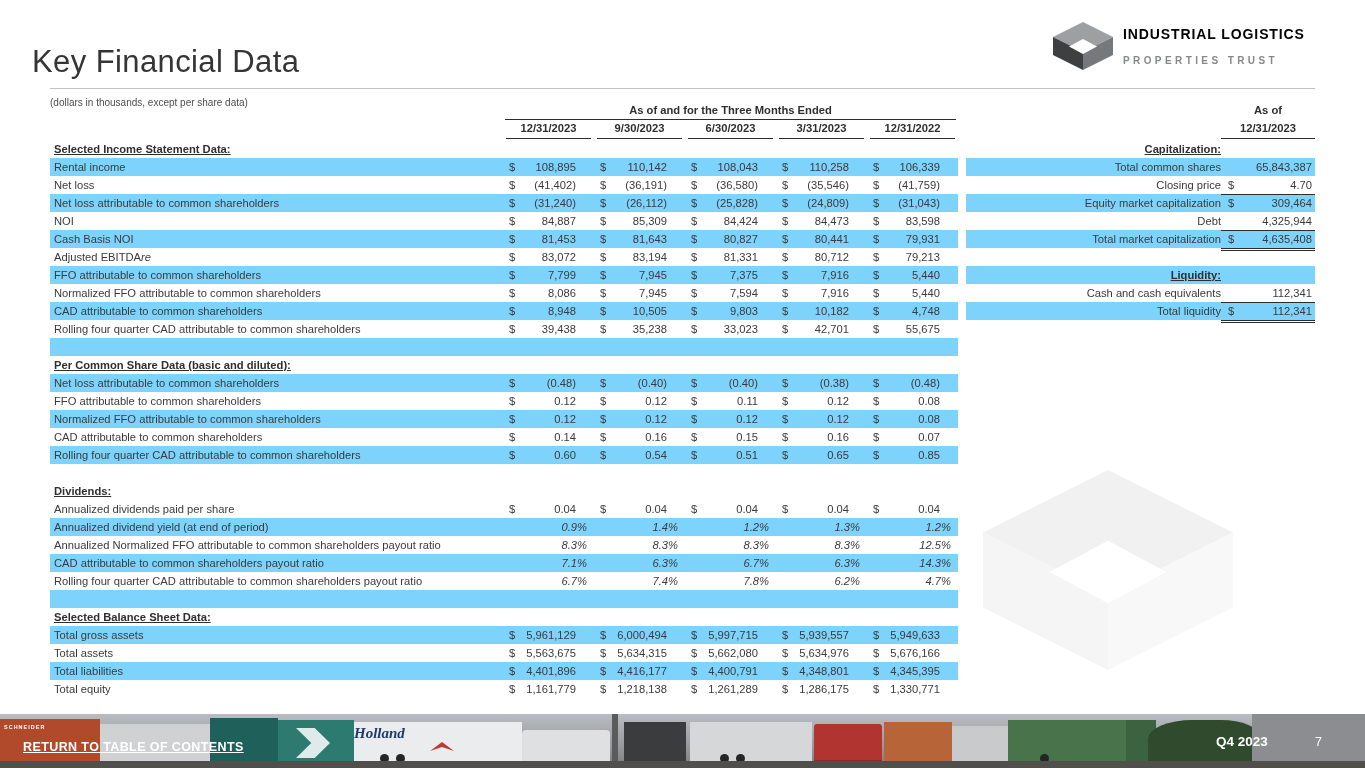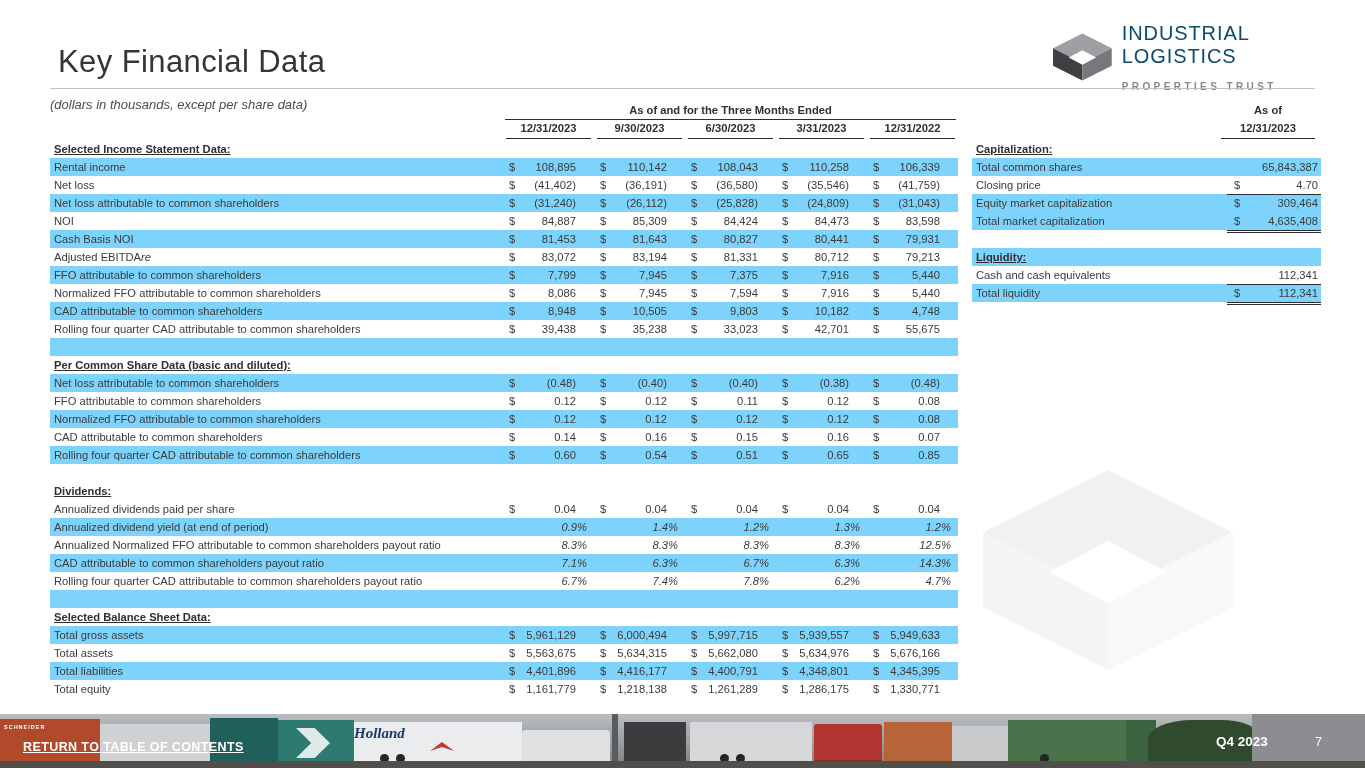--- a/index.html
+++ b/index.html
@@ -2,26 +2,26 @@
 <html><head>
 <meta charset="utf-8">
 <style>
   * { margin:0; padding:0; box-sizing:border-box; }
   body { background:#e8e8e8; }
   .slide {
     position:relative; width:1365px; height:768px; background:#ffffff;
     font-family:"Liberation Sans", sans-serif; color:#3b3b3b; overflow:hidden;
   }
   
-  .page-title { position:absolute; left:58px; top:44px; font-size:31px; font-weight:400;
+  .page-title { position:absolute; left:32px; top:44px; font-size:31px; font-weight:400;
     color:#353535; letter-spacing:0.4px; }
   .title-rule { position:absolute; left:50px; top:88px; width:1265px; height:1px; background:#c3c3c3; }
-  .subtitle { position:absolute; left:50px; top:97px; font-size:13px; font-style:italic; color:#4c4c4c; }
+  .subtitle { position:absolute; left:50px; top:97px; font-size:10px; color:#4c4c4c; }
   .logo { position:absolute; left:1053px; top:22px; display:flex; align-items:center; gap:10px; }
-  .logo-text .l1 { font-size:20px; font-weight:normal; color:#0c4a6e; letter-spacing:0.9px; }
+  .logo-text .l1 { font-size:14px; font-weight:bold; color:#000000; letter-spacing:0.9px; }
   .logo-text .l2 { font-size:10px; font-weight:bold; color:#87888b; letter-spacing:3.4px; margin-top:13px; }
   
   .watermark { position:absolute; left:983px; top:470px; }
   
   .main-table { position:absolute; left:50px; top:103px; width:908px; font-size:11.2px; color:#3b3b3b; }
   .mt-h1 { position:absolute; left:455px; top:0; width:451px; height:17px; line-height:15px;
     text-align:center; font-weight:bold; border-bottom:1.4px solid #2d2d2d; color:#2f2f2f; }
   .mt-h2 { position:absolute; left:453px; top:17px; display:grid; grid-template-columns:repeat(5,91px); height:20px; }
   .mt-date { margin:0 3px; height:19px; line-height:17px; text-align:center; font-weight:bold;
     border-bottom:1.4px solid #2d2d2d; color:#2f2f2f; }
@@ -32,21 +32,21 @@
   .sec-h { font-weight:bold; text-decoration:underline; color:#2f2f2f; }
   .cell { display:flex; }
   .usd { padding-left:6px; }
   .val { margin-left:auto; padding-right:18px; }
   .val.pct { padding-right:7px;font-style:italic; }
   
   .side { position:absolute; left:966px; top:103px; width:349px; font-size:11.2px; color:#3b3b3b; }
   .side-head { position:absolute; left:255px; top:0; width:94px; text-align:center; font-weight:bold; color:#2f2f2f; }
   .sh1 { height:17px; line-height:15px; }
   .sh2 { height:19px; line-height:17px; border-bottom:1.4px solid #2d2d2d; }
-  .side-body { position:absolute; left:6px; top:37px; width:349px; }
+  .side-body { position:absolute; left:0; top:37px; width:349px;text-align:right; }
   .srow { display:grid; grid-template-columns:255px 94px; height:18px; line-height:18px; }
   .slbl { padding-left:4px; white-space:nowrap; overflow:hidden; }
   .scell { display:flex; position:relative; }
   .scell .usd { padding-left:7px; }
   .sval { margin-left:auto; padding-right:3px; }
   .u1 { border-bottom:1.4px solid #2d2d2d; }
   .u2 { border-bottom:1.4px solid #2d2d2d; }
   .u2::after { content:""; position:absolute; left:0; right:0; bottom:-3.2px; height:1.4px; background:#2d2d2d; }
   
   .photo { position:absolute; left:0; top:714px; width:1365px; height:54px; overflow:hidden;
@@ -699,20 +699,27 @@
             <div class="sval">4.70</div>
           </div>
         </div>
         <div class="srow shaded">
           <div class="slbl">Equity market capitalization</div>
           <div class="scell">
             <div class="usd">$</div>
             <div class="sval">309,464</div>
           </div>
         </div>
+        <div class="srow">
+          <div class="slbl">Debt</div>
+          <div class="scell u1">
+            <div class="usd"></div>
+            <div class="sval">4,325,944</div>
+          </div>
+        </div>
         <div class="srow shaded">
           <div class="slbl">Total market capitalization</div>
           <div class="scell u2">
             <div class="usd">$</div>
             <div class="sval">4,635,408</div>
           </div>
         </div>
         <div class="srow"></div>
         <div class="srow shaded">
           <div class="slbl sec-h">Liquidity:</div>

